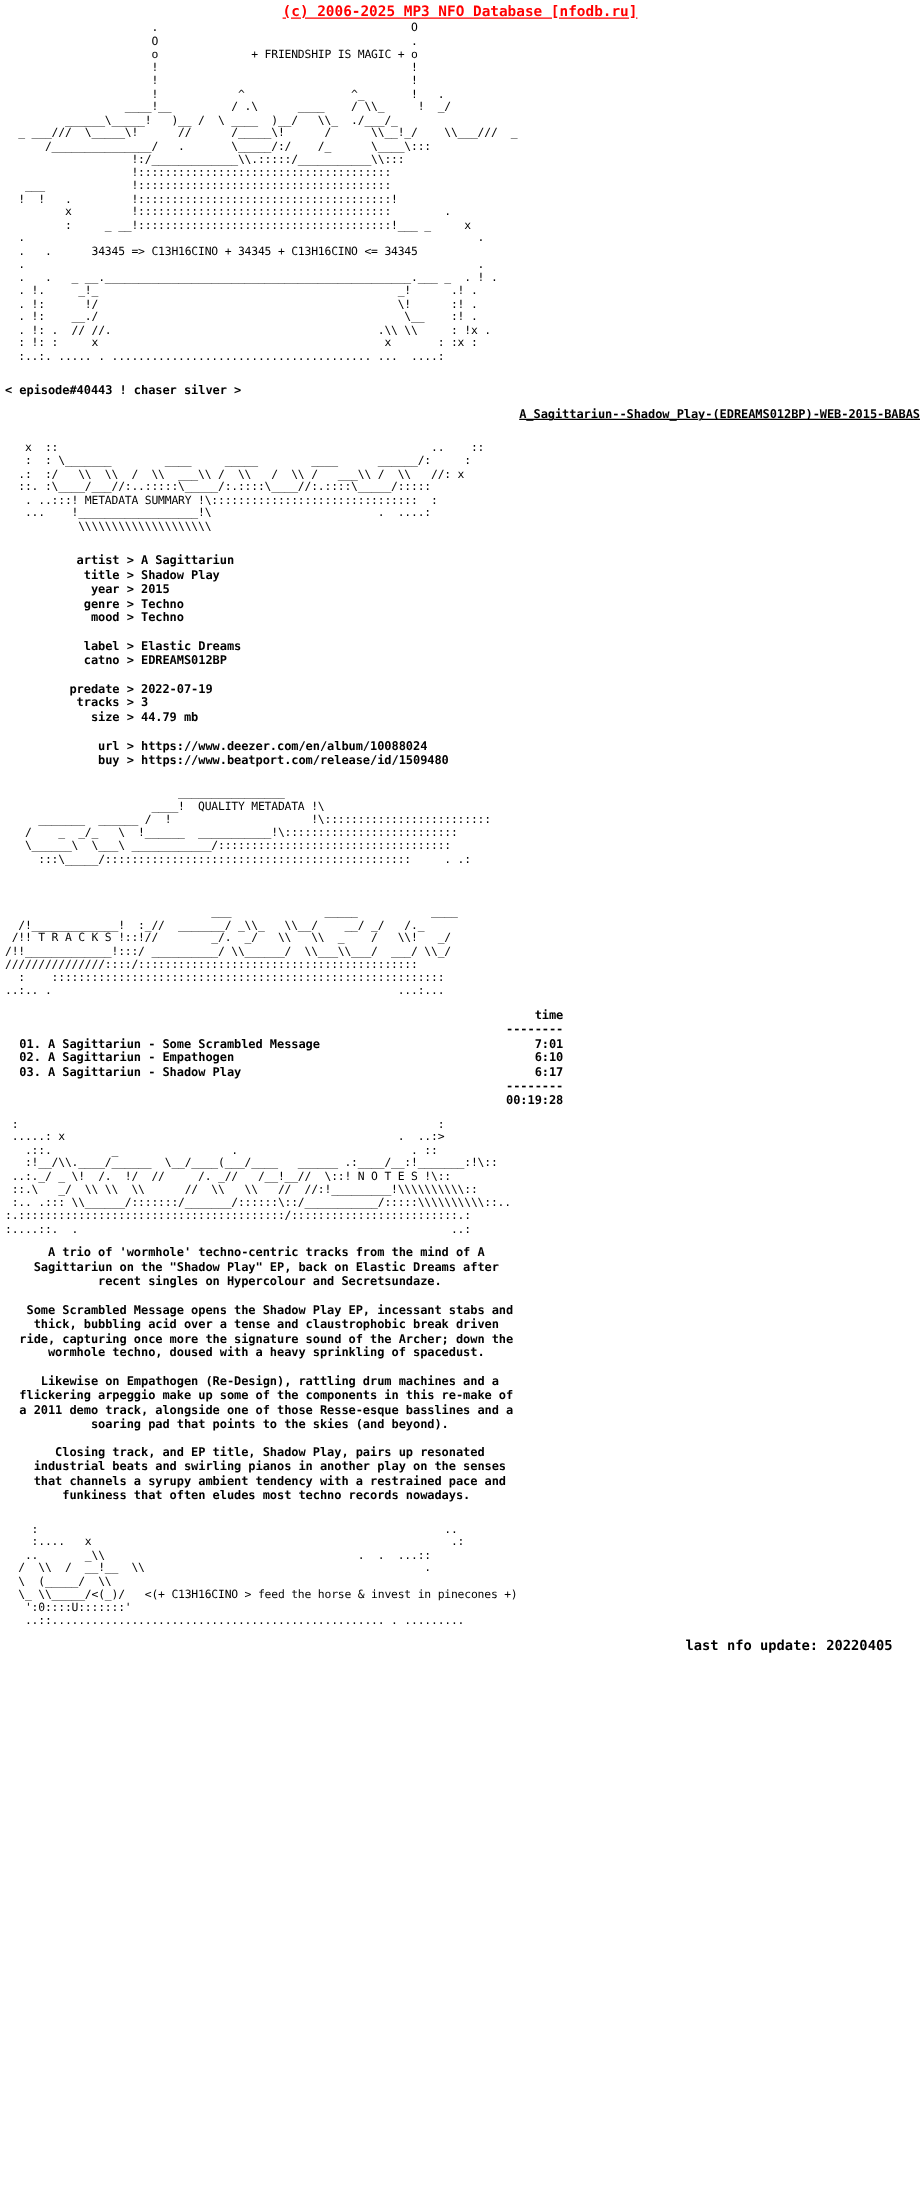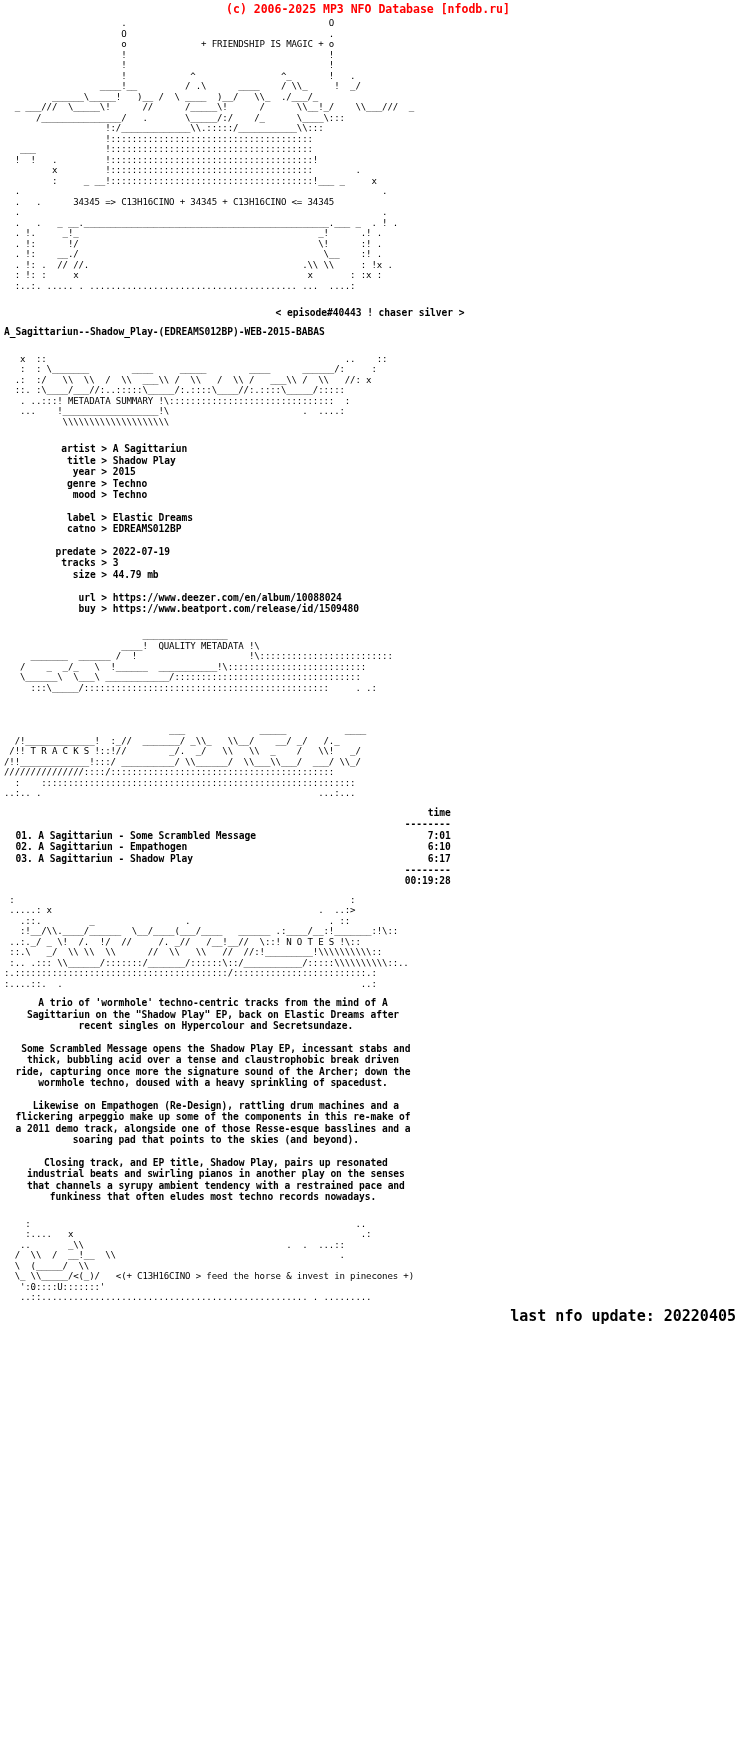--- a/index.html
+++ b/index.html
@@ -20,20 +20,21 @@
   .topbar {
     text-align: center;
     color: #ff0000;
     font-size: 11.5px;
     line-height: 14px;
     font-weight: bold;
     letter-spacing: 0px;
     padding-top: 2px;
     padding-bottom: 2px;
     white-space: pre;
+    text-decoration: underline;
   }
   pre.art {
     margin: 0;
     padding: 0 0 0 4px;
     font-family: "DejaVu Sans Mono", "Liberation Mono", monospace;
     font-size: 9.1px;
     line-height: 10.5px;
     letter-spacing: -0.15px;
     white-space: pre;
     color: #000;
@@ -47,21 +48,22 @@
     line-height: 11.4px;
     letter-spacing: -0.05px;
     white-space: pre;
     color: #000;
     font-weight: bold;
   }
   .spacer-sm { height: 8px; }
   .spacer-md { height: 16px; }
   .footer-line {
     text-align: right;
-    font-size: 15px;
+    padding-right: 22px;
+    font-size: 11px;
     line-height: 11.4px;
     font-weight: bold;
     white-space: pre;
     font-family: "DejaVu Sans Mono", "Liberation Mono", monospace;
   }
 </style>
 </head>
 <body>
 
 <div id="nfo">
@@ -91,25 +93,25 @@
   .   .   _ __.______________________________________________.___ _  . ! .
   . !.     _!_                                             _!      .! .
   . !:      !/                                             \!      :! .
   . !:    __./                                              \__    :! .
   . !: .  // //.                                        .\\ \\     : !x .
   : !: :     x                                           x       : :x :
   :..:. ..... . ....................................... ...  ....:</pre>
 
   <div class="spacer-md"></div>
 
-  <pre class="body" style="text-align:center;display:block;">&lt; episode#40443 ! chaser silver &gt;</pre>
-
-  <div class="spacer-sm"></div>
-
-  <pre class="body" style="text-align:left;display:block;">A_Sagittariun--Shadow_Play-(EDREAMS012BP)-WEB-2015-BABAS</pre>
+  <pre class="body" style="text-align:left;display:block;">&lt; episode#40443 ! chaser silver &gt;</pre>
+
+  <div class="spacer-sm"></div>
+
+  <pre class="body" style="text-align:right;display:block;text-decoration:underline;">A_Sagittariun--Shadow_Play-(EDREAMS012BP)-WEB-2015-BABAS</pre>
 
   <div class="spacer-md"></div>
 
   <pre class="art">   x  ::                                                        ..    ::
    :  : \_______        ____     _____        ____      ______/:     :
   .:  :/   \\  \\  /  \\  ___\\ /  \\   /  \\ /   ___\\ /  \\   //: x
   ::. :\____/___//:..:::::\_____/:.::::\____//:.::::\_____/:::::
    . ..:::! METADATA SUMMARY !\:::::::::::::::::::::::::::::::  :
    ...    !__________________!\                         .  ....:
            \\\\\\\\\\\\\\\\\\\\</pre>

